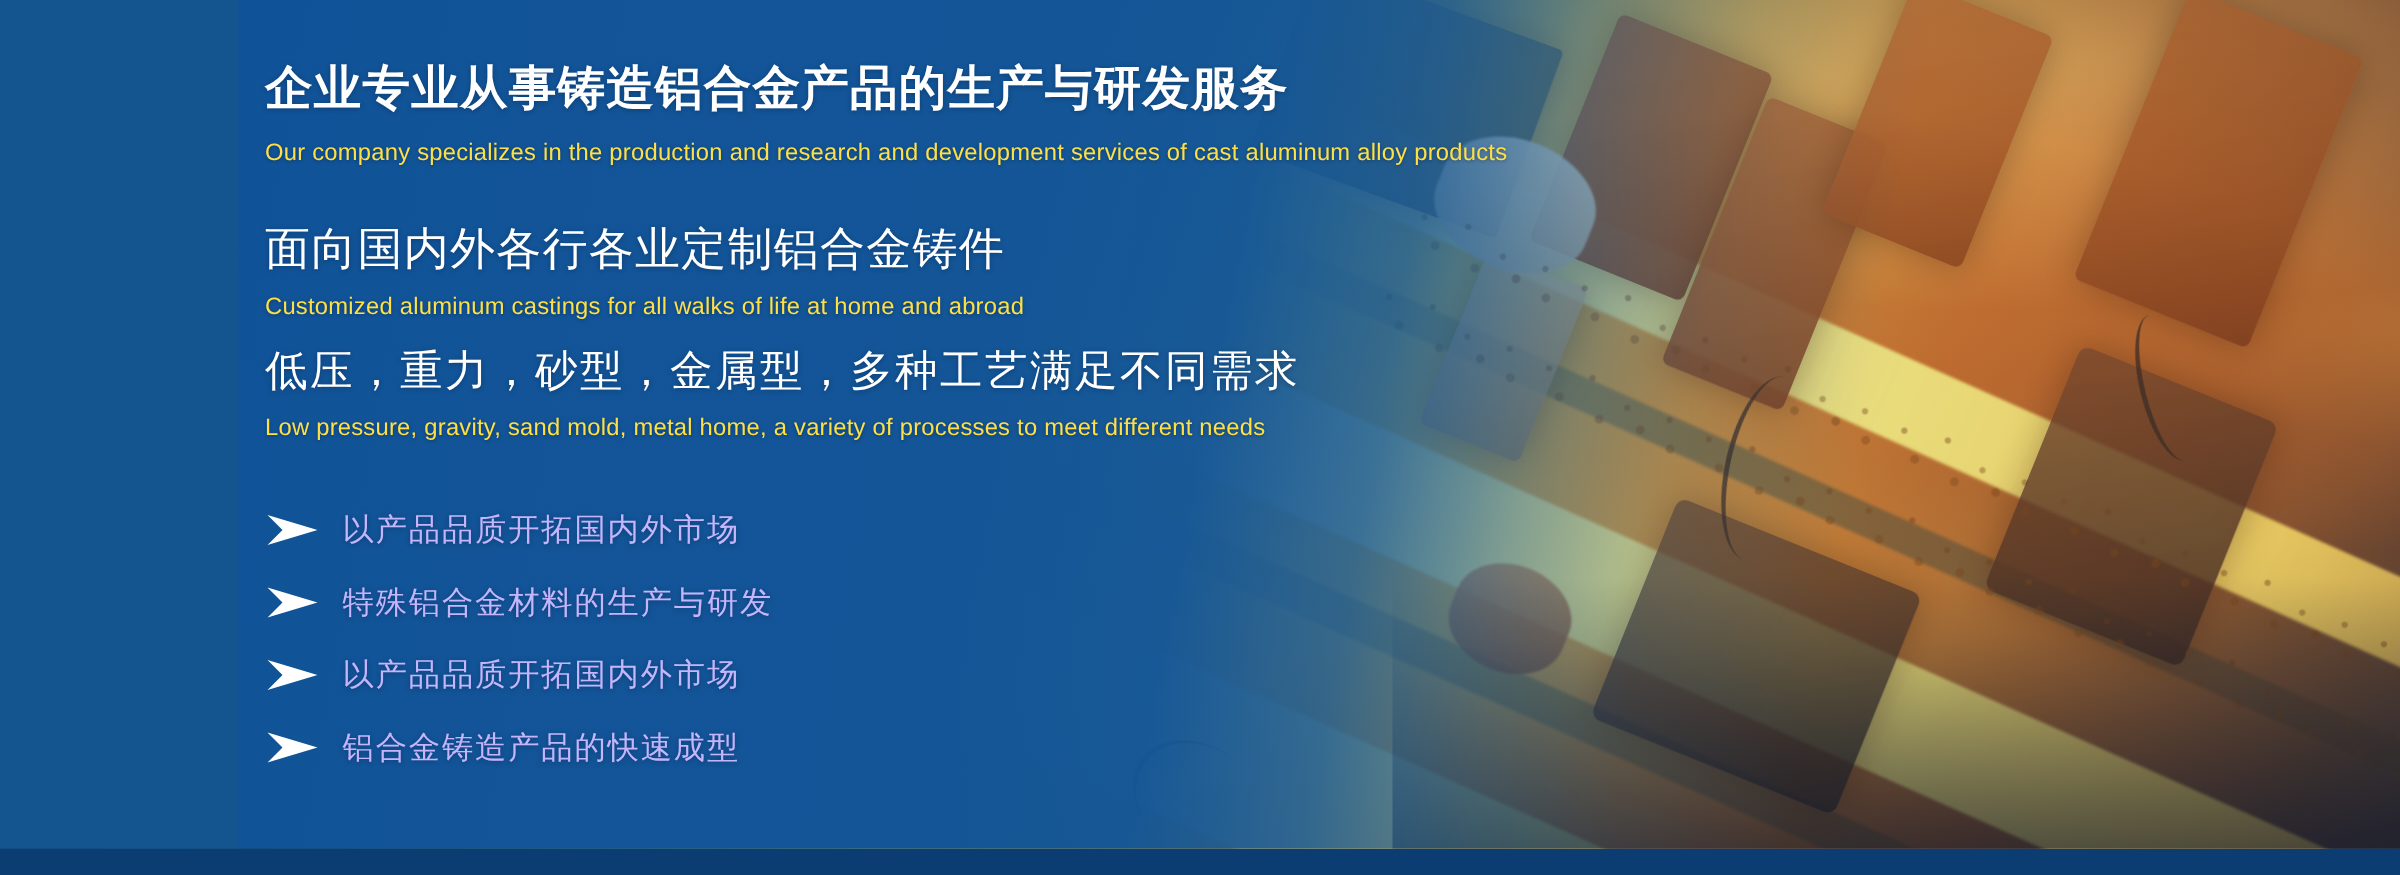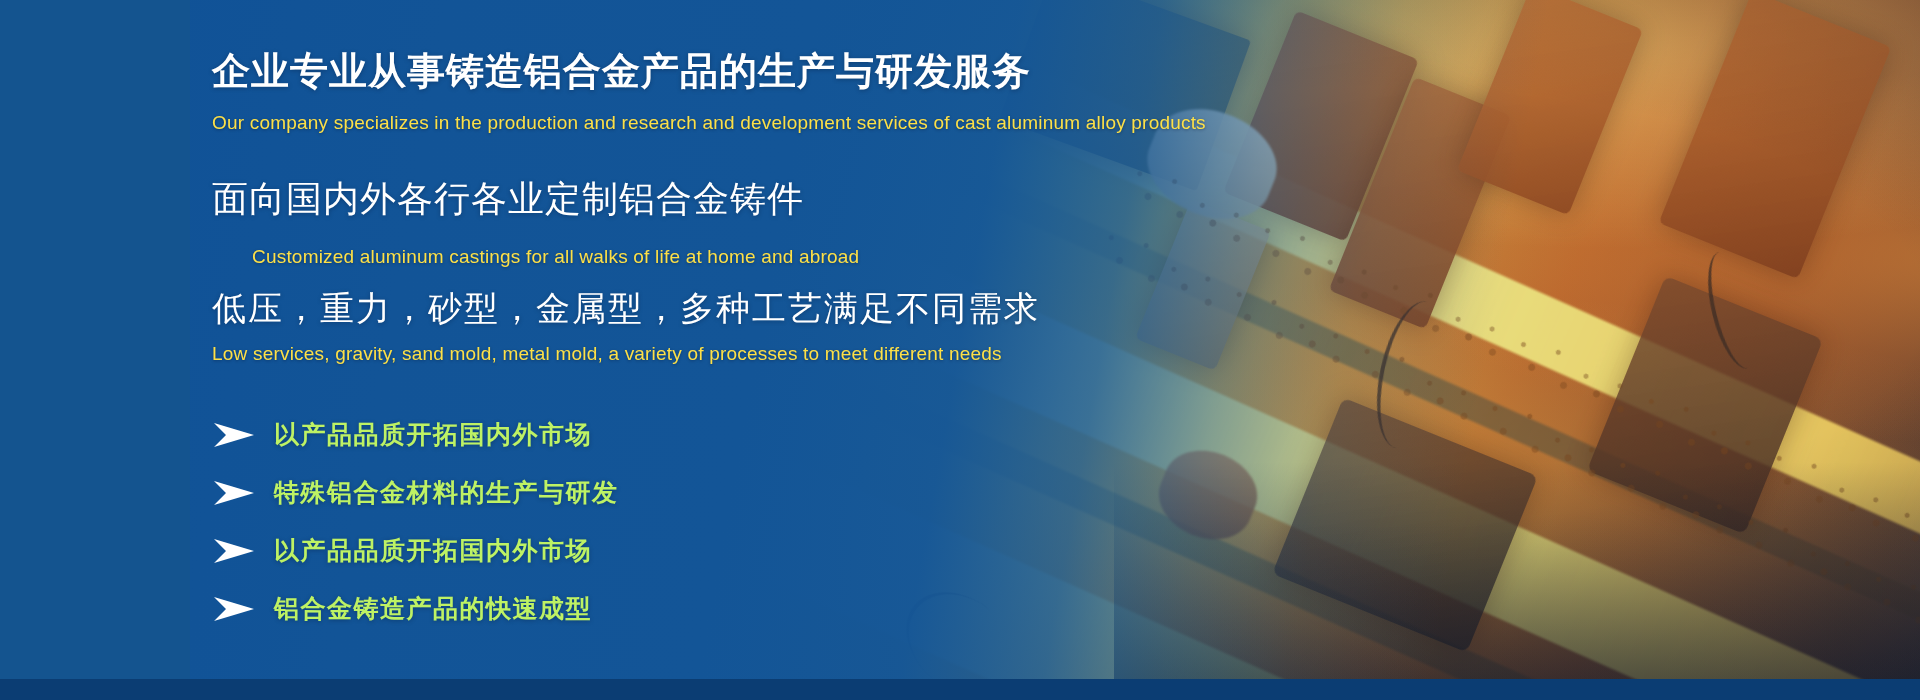--- a/index.html
+++ b/index.html
@@ -209,22 +209,22 @@
     line-height: 1.4;
     letter-spacing: 0.2px;
     margin: 0;
     color: #fde047;
     text-shadow: 0 1px 3px rgba(0,20,50,0.4);
   }
 
   .block-1 { margin-bottom: 40px; }
   .block-1 .h-cn { margin-bottom: 14px; }
   .block-2 { margin-bottom: 10px; }
-  .block-2 .h-cn { margin-bottom: 23px; }
-  .block-2 .h-en { margin-bottom: 16px; margin-left: 40px; }
+  .block-2 .h-cn { margin-bottom: 12px; }
+  .block-2 .h-en { margin-bottom: 16px; }
   .block-3 .h-cn { margin-bottom: 12px; }
 
   .bullets {
     list-style: none;
     margin: 38px 0 0 0;
     padding: 0;
   }
   .bullet {
     display: flex;
     align-items: center;
@@ -232,23 +232,23 @@
   }
   .bullet-icon {
     flex: 0 0 auto;
     width: 44px;
     height: 26px;
     margin-right: 18px;
     display: block;
   }
   .bullet-label {
     font-size: 25px;
-    font-weight: 700;
+    font-weight: 400;
     letter-spacing: 1.5px;
-    color: #bef264;
+    color: #c4b5fd;
     text-shadow: 0 1px 4px rgba(0,20,50,0.35);
   }
 </style>
 </head>
 <body>
 
 <div class="banner">
 
   <div class="photo">
     <div class="photo-base"></div>
@@ -285,21 +285,21 @@
       <p class="h-en">Our company specializes in the production and research and development services of cast aluminum alloy products</p>
     </div>
 
     <div class="block-2">
       <h2 class="h-cn second">面向国内外各行各业定制铝合金铸件</h2>
       <p class="h-en">Customized aluminum castings for all walks of life at home and abroad</p>
     </div>
 
     <div class="block-3">
       <h2 class="h-cn third">低压，重力，砂型，金属型，多种工艺满足不同需求</h2>
-      <p class="h-en">Low services, gravity, sand mold, metal mold, a variety of processes to meet different needs</p>
+      <p class="h-en">Low pressure, gravity, sand mold, metal home, a variety of processes to meet different needs</p>
     </div>
 
     <ul class="bullets">
       <li class="bullet">
         <span class="bullet-icon">
           <svg viewBox="0 0 44 26" width="44" height="26" aria-hidden="true">
             <path d="M2 1 L42 13 L2 25 L14 13 Z" fill="#ffffff"></path>
           </svg>
         </span>
         <span class="bullet-label">以产品品质开拓国内外市场</span>

